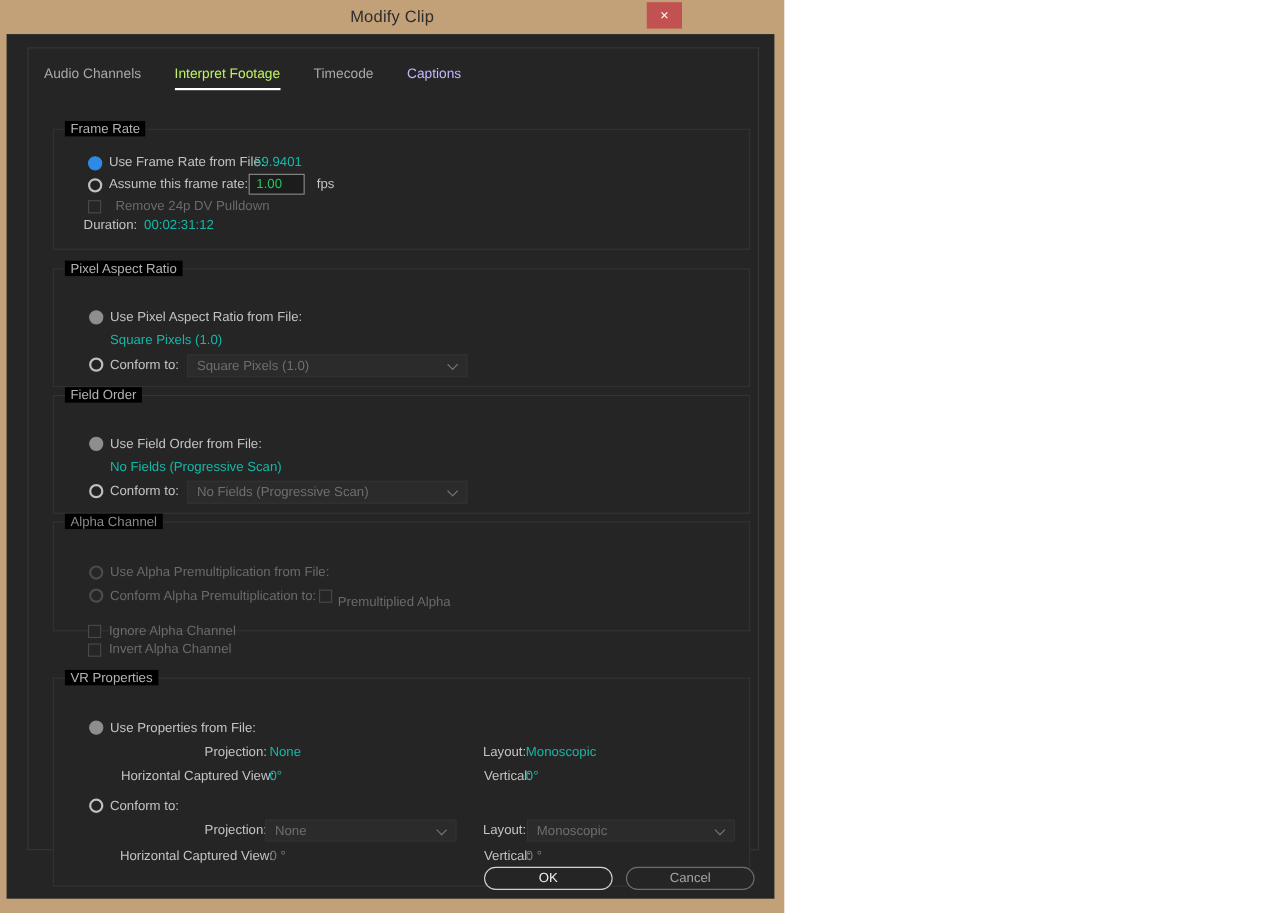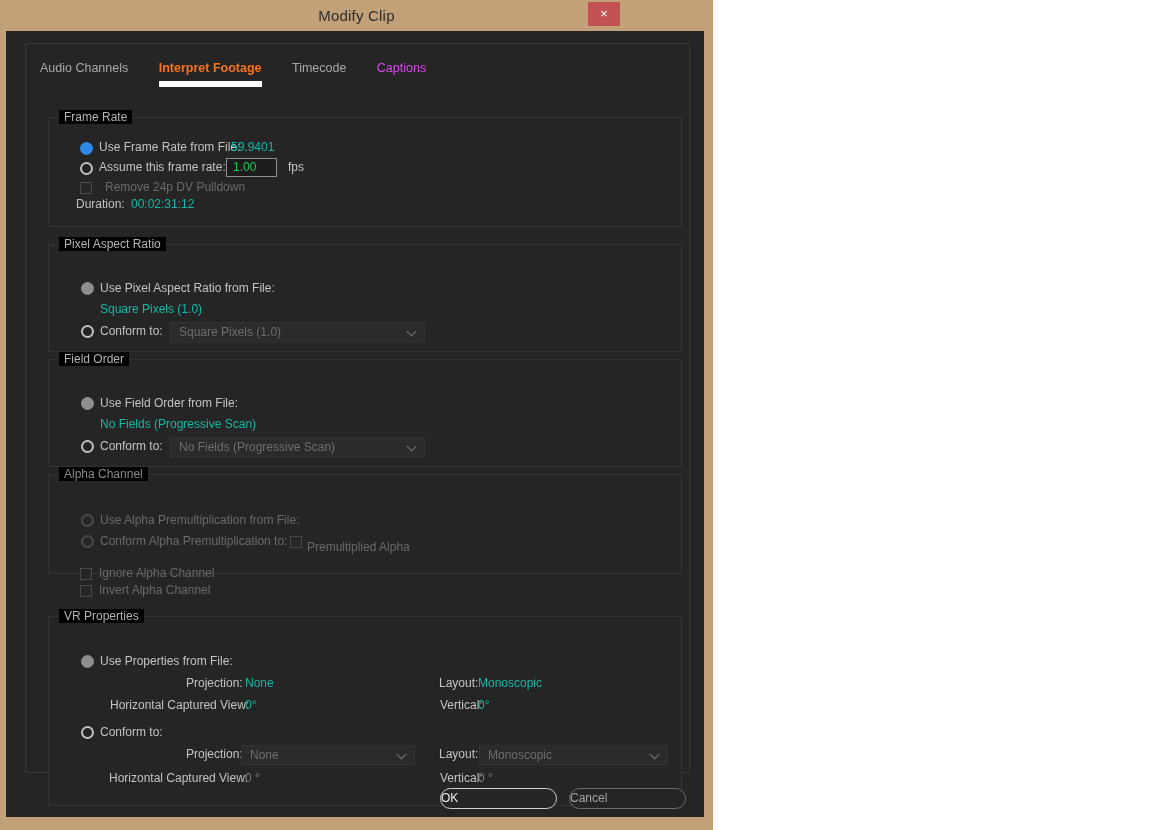--- a/index.html
+++ b/index.html
@@ -74,26 +74,25 @@
   .tab {
     display: inline-block;
     font-size: 12.5px;
     color: #a8a8a8;
     margin-right: 26px;
     padding-bottom: 6px;
     cursor: pointer;
     position: relative;
   }
   .tab.active {
-    color: #f97316;
-    border-bottom: 6px solid #ffffff;
-    font-weight: bold;
+    color: #bef264;
+    border-bottom: 2px solid #ffffff;
   }
   .tab.disabled {
-    color: #d946ef;
+    color: #c4b5fd;
     cursor: default;
   }
 
   
   .group {
     position: absolute;
     border: 1px solid #343434;
     box-sizing: border-box;
     background: #252525;
   }
@@ -191,20 +190,21 @@
     border-left: 1.5px solid #767676;
     border-bottom: 1.5px solid #767676;
     transform: rotate(-45deg);
   }
 
   
   .btn {
     position: absolute;
     box-sizing: border-box;
     border-radius: 11px;
+    text-align: center;
     font-size: 12px;
     line-height: 19px;
     cursor: pointer;
     background: #252525;
   }
   .btn.primary {
     border: 1px solid #d2d2d2;
     color: #ededed;
   }
   .btn.secondary {

